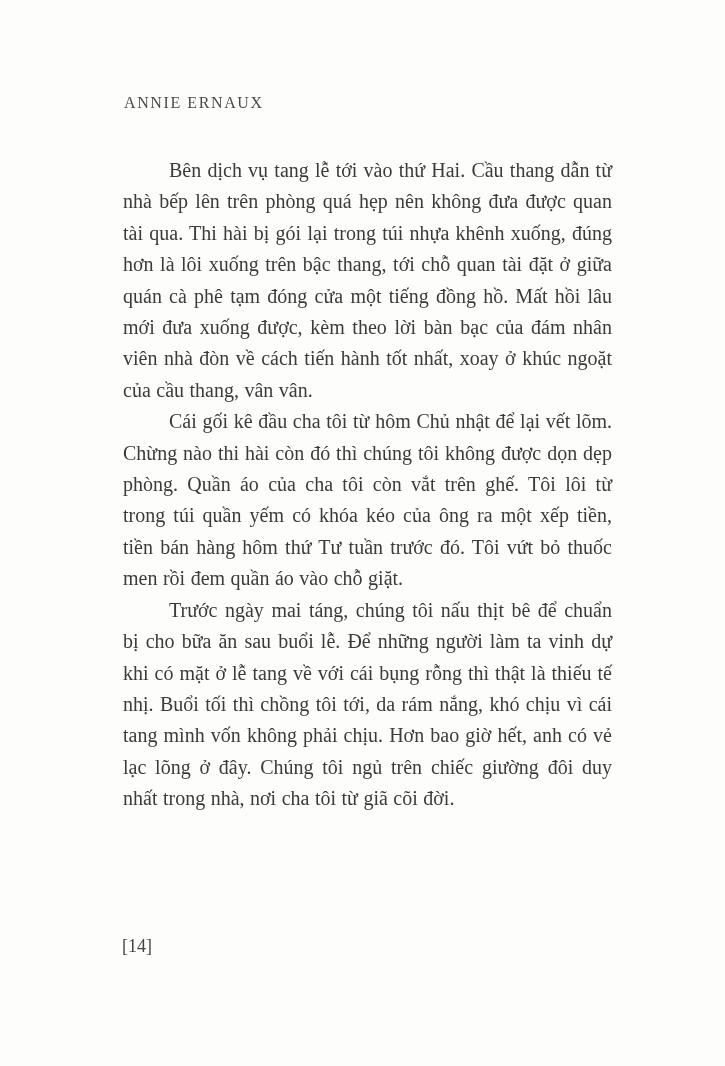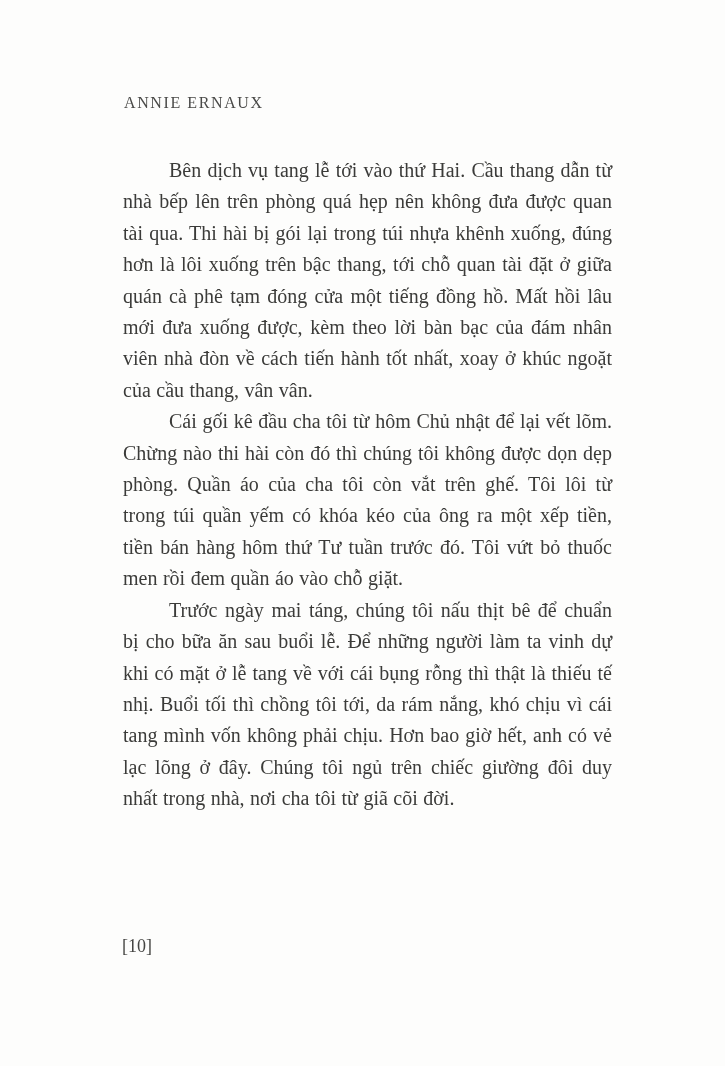--- a/index.html
+++ b/index.html
@@ -55,14 +55,14 @@
 
 <div class="page">
   <div class="running-header">ANNIE ERNAUX</div>
 
   <div class="body-text">
       <p>Bên dịch vụ tang lễ tới vào thứ Hai. Cầu thang dẫn từ nhà bếp lên trên phòng quá hẹp nên không đưa được quan tài qua. Thi hài bị gói lại trong túi nhựa khênh xuống, đúng hơn là lôi xuống trên bậc thang, tới chỗ quan tài đặt ở giữa quán cà phê tạm đóng cửa một tiếng đồng hồ. Mất hồi lâu mới đưa xuống được, kèm theo lời bàn bạc của đám nhân viên nhà đòn về cách tiến hành tốt nhất, xoay ở khúc ngoặt của cầu thang, vân vân.</p>
       <p>Cái gối kê đầu cha tôi từ hôm Chủ nhật để lại vết lõm. Chừng nào thi hài còn đó thì chúng tôi không được dọn dẹp phòng. Quần áo của cha tôi còn vắt trên ghế. Tôi lôi từ trong túi quần yếm có khóa kéo của ông ra một xếp tiền, tiền bán hàng hôm thứ Tư tuần trước đó. Tôi vứt bỏ thuốc men rồi đem quần áo vào chỗ giặt.</p>
       <p>Trước ngày mai táng, chúng tôi nấu thịt bê để chuẩn bị cho bữa ăn sau buổi lễ. Để những người làm ta vinh dự khi có mặt ở lễ tang về với cái bụng rỗng thì thật là thiếu tế nhị. Buổi tối thì chồng tôi tới, da rám nắng, khó chịu vì cái tang mình vốn không phải chịu. Hơn bao giờ hết, anh có vẻ lạc lõng ở đây. Chúng tôi ngủ trên chiếc giường đôi duy nhất trong nhà, nơi cha tôi từ giã cõi đời.</p>
     </div>
 
-  <div class="page-number">[10]</div>
+  <div class="page-number">[14]</div>
 </div>
 
 </body></html>

